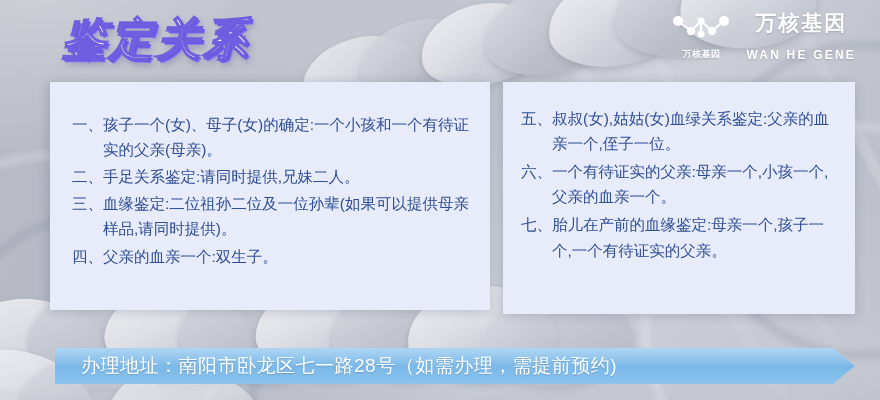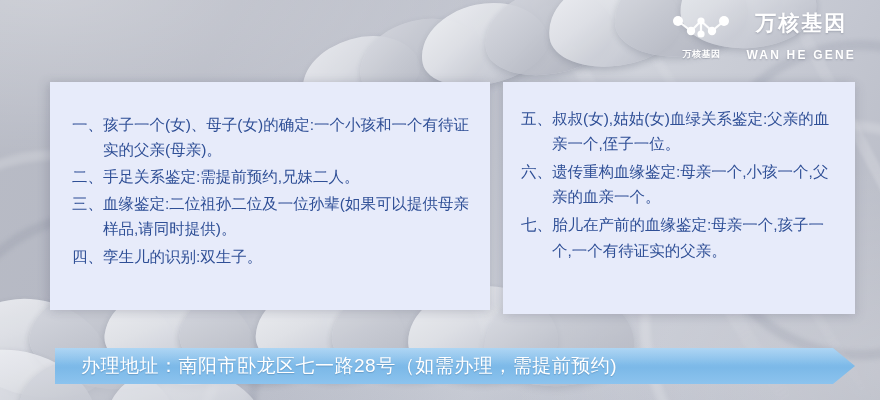--- a/index.html
+++ b/index.html
@@ -220,20 +220,21 @@
     <div class="petal" style="left:256px; top:284px; width:150px; height:96px; transform:rotate(3deg);  opacity:.9;"></div>
     <div class="petal dark" style="left:332px; top:284px; width:150px; height:96px; transform:rotate(1deg);  opacity:.9;"></div>
     <div class="petal" style="left:408px; top:286px; width:150px; height:96px; transform:rotate(-1deg); opacity:.85;"></div>
     <div class="petal dark" style="left:484px; top:290px; width:150px; height:96px; transform:rotate(-3deg); opacity:.6;"></div>
 
     <div class="petal" style="left:-60px; top:352px; width:160px; height:100px; transform:rotate(16deg); opacity:.85;"></div>
     <div class="petal dark" style="left:20px;  top:360px; width:160px; height:100px; transform:rotate(13deg); opacity:.75;"></div>
     <div class="petal" style="left:108px; top:368px; width:160px; height:100px; transform:rotate(10deg); opacity:.7;"></div>
   </div>
 
+  <div class="title">鉴定关系</div>
 
   <div class="logo">
     <div class="logo-mark">
       <span>
         <svg width="62" height="34" viewBox="0 0 62 34" aria-hidden="true">
           <g stroke="#ffffff" stroke-width="2.2" fill="none" opacity="0.95">
             <line x1="8" y1="9" x2="21" y2="19"></line>
             <line x1="21" y1="19" x2="31" y2="9"></line>
             <line x1="31" y1="9" x2="42" y2="19"></line>
             <line x1="42" y1="19" x2="54" y2="9"></line>
@@ -258,42 +259,42 @@
   </div>
 
   <div class="panel" id="panel-left">
     <div class="panel-inner" id="list-left">
         <div class="li">
           <span class="li-num">一、</span>
           <span class="li-text">孩子一个(女)、母子(女)的确定:一个小孩和一个有待证实的父亲(母亲)。</span>
         </div>
         <div class="li">
           <span class="li-num">二、</span>
-          <span class="li-text">手足关系鉴定:需提前预约,兄妹二人。</span>
+          <span class="li-text">手足关系鉴定:请同时提供,兄妹二人。</span>
         </div>
         <div class="li">
           <span class="li-num">三、</span>
           <span class="li-text">血缘鉴定:二位祖孙二位及一位孙辈(如果可以提供母亲样品,请同时提供)。</span>
         </div>
         <div class="li">
           <span class="li-num">四、</span>
-          <span class="li-text">孪生儿的识别:双生子。</span>
+          <span class="li-text">父亲的血亲一个:双生子。</span>
         </div>
       </div>
   </div>
 
   <div class="panel" id="panel-right">
     <div class="panel-inner" id="list-right">
         <div class="li">
           <span class="li-num">五、</span>
           <span class="li-text">叔叔(女),姑姑(女)血绿关系鉴定:父亲的血亲一个,侄子一位。</span>
         </div>
         <div class="li">
           <span class="li-num">六、</span>
-          <span class="li-text">遗传重构血缘鉴定:母亲一个,小孩一个,父亲的血亲一个。</span>
+          <span class="li-text">一个有待证实的父亲:母亲一个,小孩一个,父亲的血亲一个。</span>
         </div>
         <div class="li">
           <span class="li-num">七、</span>
           <span class="li-text">胎儿在产前的血缘鉴定:母亲一个,孩子一个,一个有待证实的父亲。</span>
         </div>
       </div>
   </div>
 
   <div class="banner">
     <div class="banner-body">

